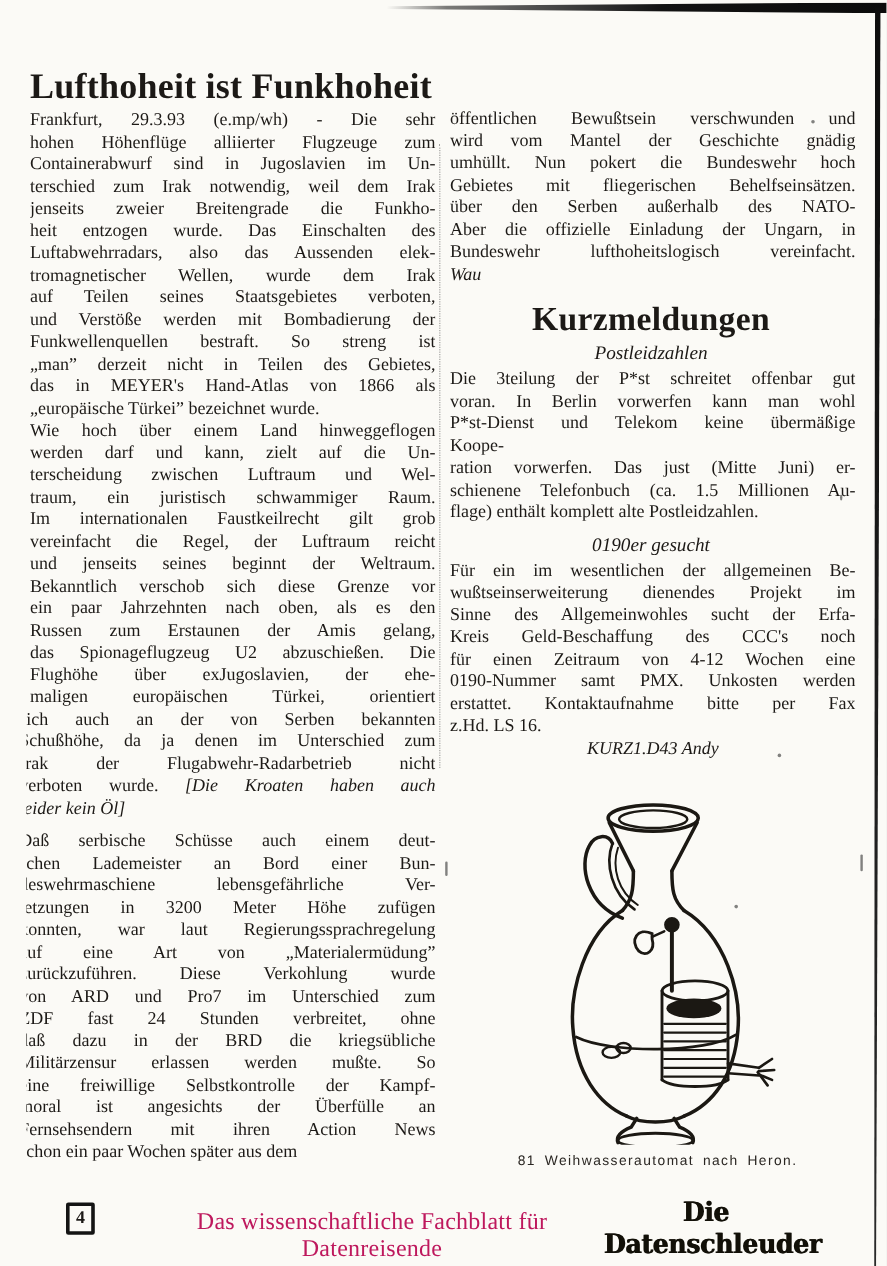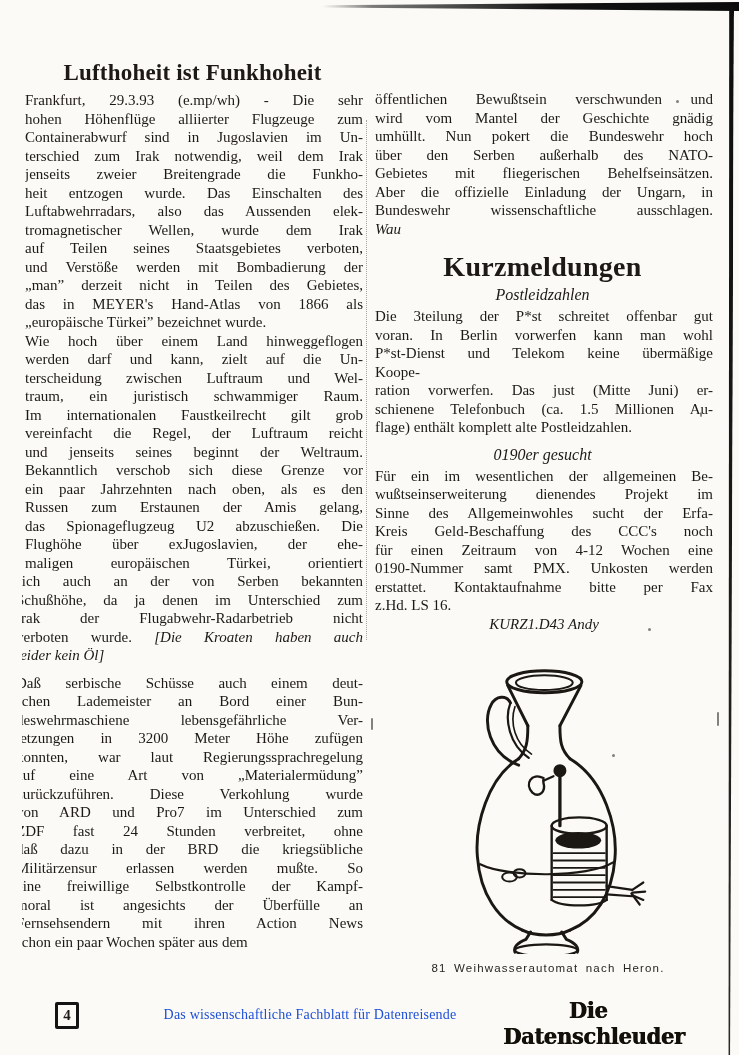--- a/index.html
+++ b/index.html
@@ -24,21 +24,21 @@
   .col-separator{
     position:absolute;left:366px;top:120px;height:520px;width:0;
     border-left:1px dotted rgba(60,60,60,.45);
   }
   .speck{position:absolute;border-radius:50%;background:rgba(30,30,30,.55);}
   
   .col{position:absolute;width:341px;overflow:hidden;font-size:15px;line-height:18.5px;}
   .col-left{left:22px;top:58px;height:940px;}
   .col-right{left:372px;top:90px;height:585px;}
   .headline{
-    font-size:23px;font-weight:bold;text-align:center;
+    font-size:30px;font-weight:bold;text-align:center;
     height:30px;line-height:30px;margin:0 0 3px 0;letter-spacing:.2px;
   }
   .para{margin:0;}
   .para.gap-top{margin-top:9px;}
   .tl{
     text-align:justify;text-align-last:justify;
     height:18.5px;line-height:18.5px;overflow:hidden;margin-left:3px;
   }
   .tl.last{text-align-last:left;}
   .para.clip .tl{margin-left:-6px;}
@@ -61,21 +61,21 @@
     font-size:11.5px;letter-spacing:1.2px;color:#2a2622;word-spacing:3px;
   }
   
   .footer-pagebox{
     position:absolute;left:55px;top:1002px;width:18px;height:21px;
     border:3px solid #141414;text-align:center;
     font-weight:bold;font-size:15px;line-height:21px;border-radius:2px;
   }
   .footer-center{
     position:absolute;left:150px;top:1007px;width:320px;text-align:center;
-    font-size:14px;letter-spacing:.2px;color:#1d4ed8;
+    font-size:20px;letter-spacing:.2px;color:#be185d;
   }
   .footer-brand{
     position:absolute;left:503px;top:998px;width:170px;text-align:center;
     font-family:"DejaVu Serif", serif;font-weight:bold;font-size:21px;
     letter-spacing:-0.3px;transform:scaleY(1.06);
     text-shadow:0.7px 0 currentColor;color:#121008;
   }
 </style>
 </head>
 <body>
@@ -99,20 +99,21 @@
           <div class="tl">Frankfurt, 29.3.93 (e.mp/wh) - Die sehr</div>
           <div class="tl">hohen Höhenflüge alliierter Flugzeuge zum</div>
           <div class="tl">Containerabwurf sind in Jugoslavien im Un-</div>
           <div class="tl">terschied zum Irak notwendig, weil dem Irak</div>
           <div class="tl">jenseits zweier Breitengrade die Funkho-</div>
           <div class="tl">heit entzogen wurde. Das Einschalten des</div>
           <div class="tl">Luftabwehrradars, also das Aussenden elek-</div>
           <div class="tl">tromagnetischer Wellen, wurde dem Irak</div>
           <div class="tl">auf Teilen seines Staatsgebietes verboten,</div>
           <div class="tl">und Verstöße werden mit Bombadierung der</div>
+          <div class="tl">Funkwellenquellen bestraft. So streng ist</div>
           <div class="tl">„man” derzeit nicht in Teilen des Gebietes,</div>
           <div class="tl">das in MEYER's Hand-Atlas von 1866 als</div>
           <div class="tl last">„europäische Türkei” bezeichnet wurde.</div>
         </div>
         <div class="para">
           <div class="tl">Wie hoch über einem Land hinweggeflogen</div>
           <div class="tl">werden darf und kann, zielt auf die Un-</div>
           <div class="tl">terscheidung zwischen Luftraum und Wel-</div>
           <div class="tl">traum, ein juristisch schwammiger Raum.</div>
           <div class="tl">Im internationalen Faustkeilrecht gilt grob</div>
@@ -151,24 +152,24 @@
         </div>
       </div>
   </div>
 
   <div class="col col-right">
     <div>
         <div class="para">
           <div class="tl">öffentlichen Bewußtsein verschwunden und</div>
           <div class="tl">wird vom Mantel der Geschichte gnädig</div>
           <div class="tl">umhüllt. Nun pokert die Bundeswehr hoch</div>
+          <div class="tl">Gebietes mit fliegerischen Behelfseinsätzen.</div>
           <div class="tl">über den Serben außerhalb des NATO-</div>
-          <div class="tl">Gebietes mit fliegerischen Behelfseinsätzen.</div>
           <div class="tl">Aber die offizielle Einladung der Ungarn, in</div>
-          <div class="tl">Bundeswehr wissenschaftliche ausschlagen.</div>
+          <div class="tl">Bundeswehr lufthoheitslogisch vereinfacht.</div>
           <div class="tl last it">Wau</div>
         </div>
       </div>
     <h2 class="section-heading">Kurzmeldungen</h2>
     <div class="subhead">Postleidzahlen</div>
     <div>
         <div class="para">
           <div class="tl">Die 3teilung der P*st schreitet offenbar gut</div>
           <div class="tl">voran. In Berlin vorwerfen kann man wohl</div>
           <div class="tl">P*st-Dienst und Telekom keine übermäßige</div>

